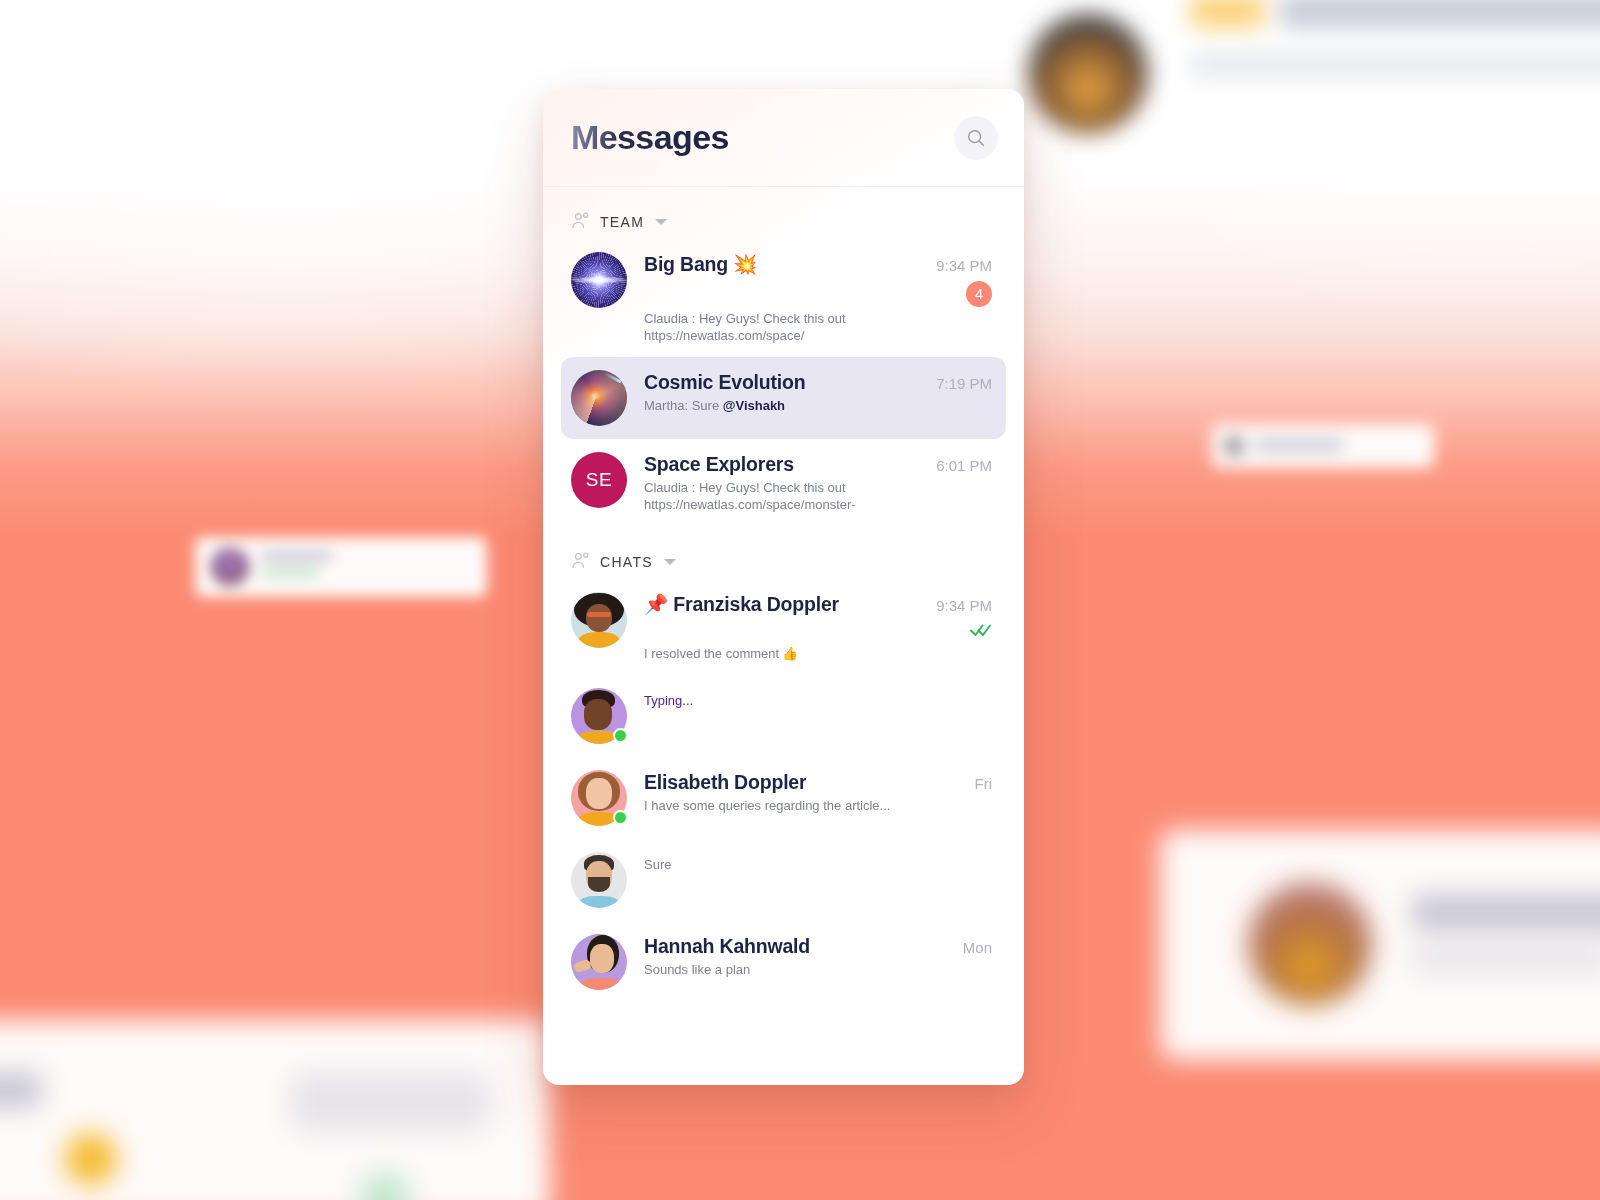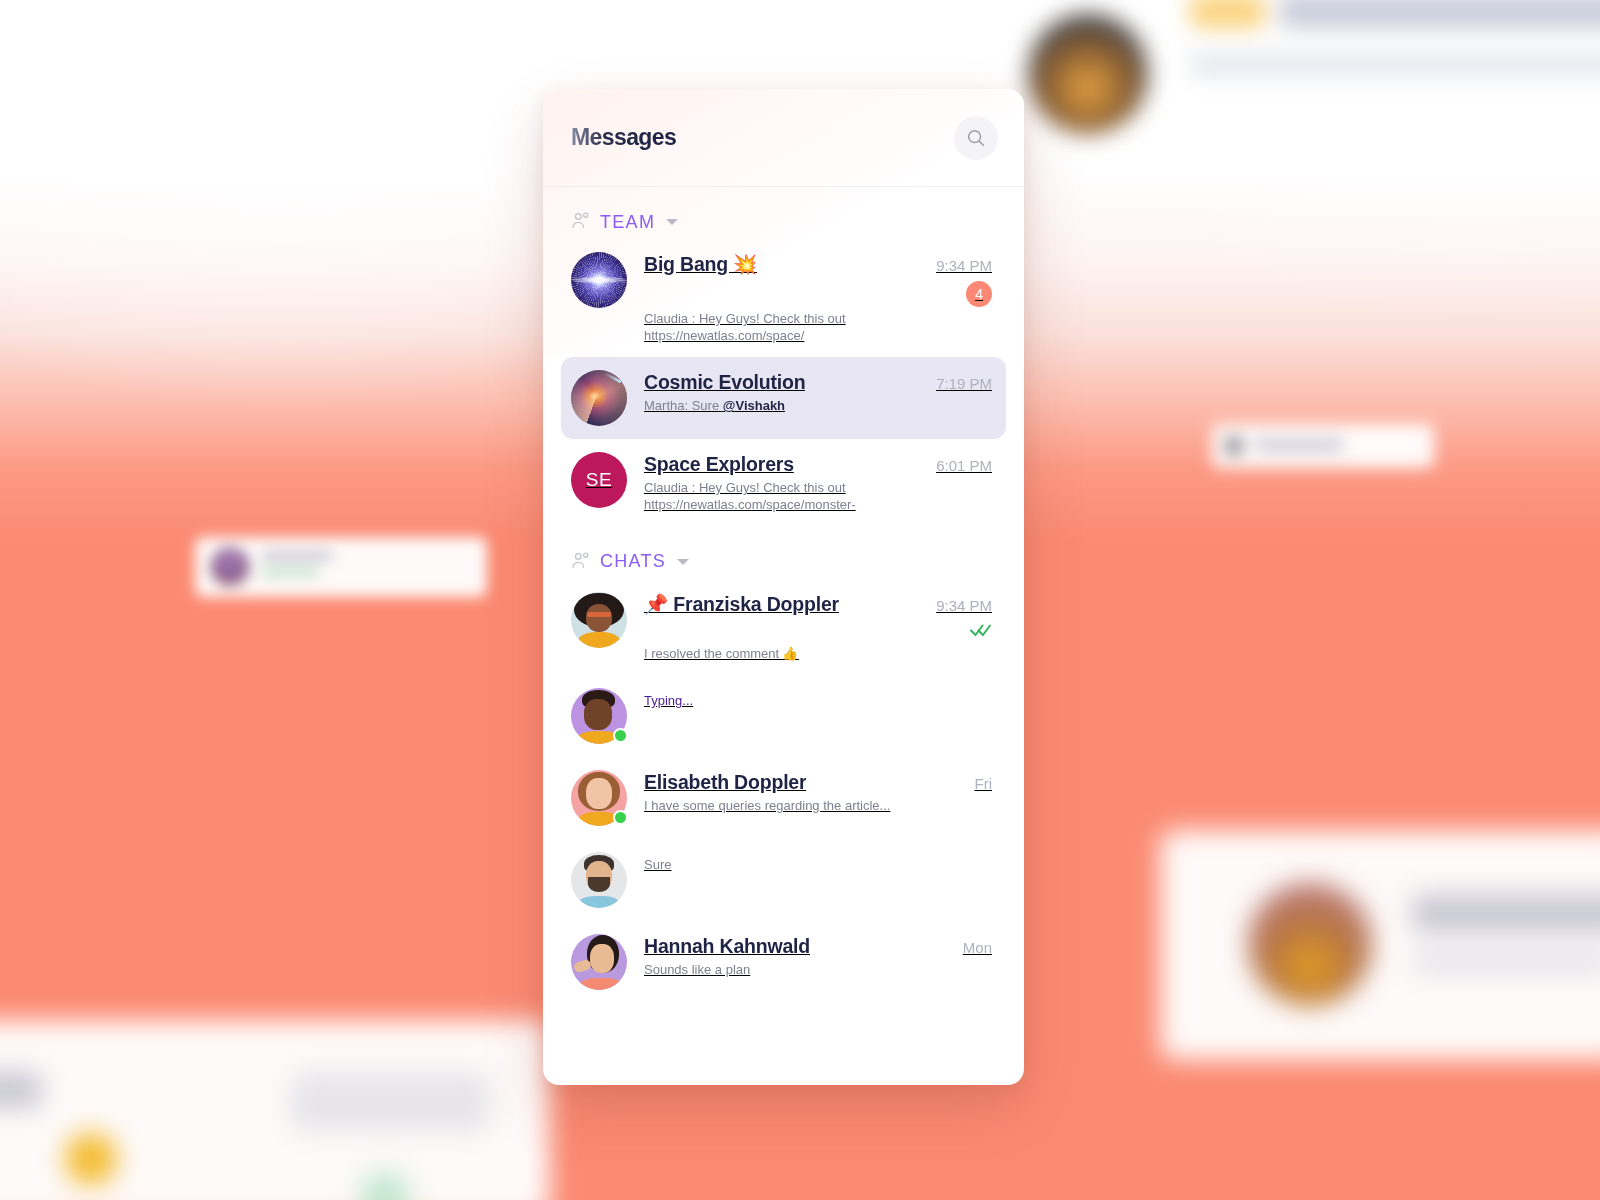--- a/index.html
+++ b/index.html
@@ -73,52 +73,51 @@
 
   
   #panel-header {
     position: relative;
     height: 98px;
     display: flex; align-items: center; justify-content: space-between;
     padding: 0 26px 0 28px;
     border-bottom: 1px solid #f0eef1;
   }
   #page-title {
-    font-size: 23px; font-weight: 700; letter-spacing: -0.6px;
+    font-size: 34px; font-weight: 700; letter-spacing: -0.6px;
     color: #222645;
     background: linear-gradient(100deg, #8d90a8 0%, #2a2e4c 32%, #1d2142 100%);
     -webkit-background-clip: text; background-clip: text; color: transparent;
   }
   #search-button {
     width: 44px; height: 44px; border-radius: 50%;
     background: #f4f3f8;
     display: flex; align-items: center; justify-content: center;
     border: none; cursor: pointer;
   }
 
   
   #list { position: relative; height: 898px; overflow: hidden; padding: 0 18px; }
 
   .section-header {
     display: flex; align-items: center; gap: 9px;
     padding: 24px 0 6px 10px;
   }
   .section-label {
-    font-size: 18px; letter-spacing: 1.3px; color: #8b5cf6; font-weight: 400;
+    font-size: 14px; letter-spacing: 1.3px; color: #404040; font-weight: 400;
   }
   .caret { width: 0; height: 0; border-left: 6px solid transparent; border-right: 6px solid transparent;
            border-top: 6px solid #b9bac4; margin-left: 2px; }
 
   .row {
     display: flex; align-items: flex-start; gap: 17px;
     padding: 13px 14px 13px 10px;
     border-radius: 12px;
     min-height: 78px;
     cursor: pointer;
-    text-decoration: underline;
   }
   .row.selected { background: #e9e6f4; }
 
   .avatar-wrap { position: relative; flex: 0 0 auto; width: 56px; height: 56px; }
   .avatar {
     width: 56px; height: 56px; border-radius: 50%;
     overflow: hidden; position: relative;
     display: flex; align-items: center; justify-content: center;
     font-size: 19px; font-weight: 500; color: #fff; letter-spacing: .5px;
   }

